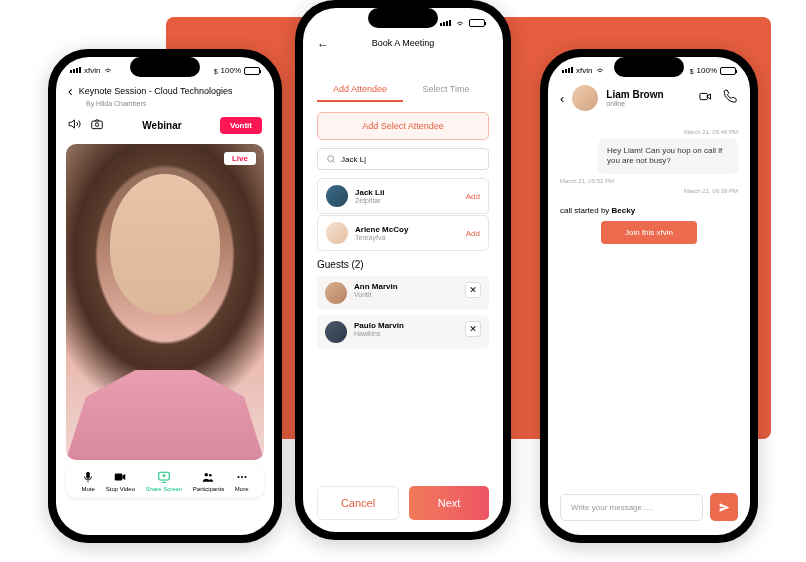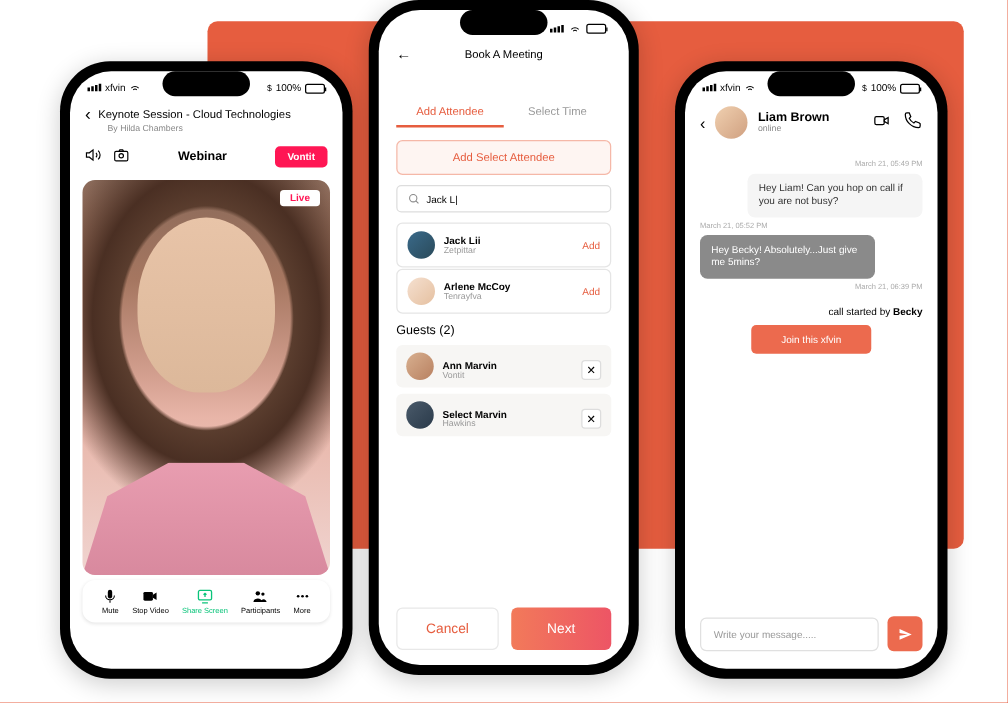--- a/index.html
+++ b/index.html
@@ -53,42 +53,42 @@
 .p2-guest-btn{width:100%;border:1px solid #f5b8a8;background:#fef5f2;color:#e65d3f;font-size:9px;font-weight:500;padding:8px;border-radius:5px;margin-bottom:8px}
 .p2-search{display:flex;align-items:center;border:1px solid #ddd;border-radius:4px;padding:5px 8px;gap:5px;margin-bottom:8px}
 .p2-search input{border:none;outline:none;font-size:8px;flex:1}
 .p2-result{display:flex;align-items:center;border:1px solid #e5e5e5;border-radius:5px;padding:6px 8px;margin-bottom:1px;gap:7px}
 .p2-avatar{width:22px;height:22px;border-radius:50%;flex-shrink:0}
 .p2-info{flex:1}
 .p2-name{font-size:8px;font-weight:600}
 .p2-sub{font-size:7px;color:#999}
 .p2-add{color:#e65d3f;font-size:8px;font-weight:500;background:none;border:none}
 .p2-section{font-size:10px;font-weight:500;margin:8px 0 6px}
-.p2-guest{display:flex;align-items:flex-end;background:#f7f6f4;border-radius:5px;padding:6px 8px;margin-bottom:5px;gap:7px}
+.p2-guest{display:flex;align-items:flex-start;background:#f7f6f4;border-radius:5px;padding:6px 8px;margin-bottom:5px;gap:7px}
 .p2-remove{background:#fff;border:1px solid #ddd;border-radius:3px;width:16px;height:16px;font-size:9px;line-height:1;display:flex;align-items:center;justify-content:center}
 .p2-footer{position:absolute;bottom:12px;left:14px;right:14px;display:flex;gap:10px}
 .p2-cancel{flex:1;border:1px solid #e8e8e8;background:#fff;color:#e65d3f;font-size:11px;font-weight:500;padding:10px;border-radius:5px}
 .p2-next{flex:1;background:linear-gradient(90deg,#f27a5a,#ed5565);color:#fff;border:none;font-size:11px;font-weight:500;padding:10px;border-radius:5px}
 
 
 .phone3{top:49px;left:540px;width:218px;height:494px}
 .p3-header{display:flex;align-items:center;padding:6px 12px;gap:8px}
 .p3-back{font-size:13px}
 .p3-avatar{width:26px;height:26px;border-radius:50%;background:linear-gradient(135deg,#f0d0b0,#d0a080)}
 .p3-user{flex:1}
 .p3-uname{font-size:10px;font-weight:600}
 .p3-status{font-size:7px;color:#888}
 .p3-icons{display:flex;gap:10px;font-size:13px}
 .p3-body{padding:8px 12px}
 .p3-time{font-size:6px;color:#aaa;text-align:right;margin:4px 0}
 .p3-time.left{text-align:left}
 .p3-msg{max-width:140px;padding:7px 9px;border-radius:6px;font-size:8px;line-height:1.3;margin-bottom:3px}
 .p3-msg.out{background:#f5f5f5;margin-left:auto;color:#333}
 .p3-msg.in{background:#8a8a8a;color:#fff}
-.p3-call-info{text-align:right;font-size:8px;margin:12px 0 6px}
+.p3-call-info{text-align:left;font-size:8px;margin:12px 0 6px}
 .p3-join{display:block;margin:0 auto;background:#ec6a4e;color:#fff;border:none;font-size:8px;padding:7px 24px;border-radius:4px}
 .p3-footer{position:absolute;bottom:14px;left:12px;right:12px;display:flex;gap:7px;align-items:flex-end}
 .p3-input{flex:1;border:1px solid #e0e0e0;border-radius:5px;padding:8px 10px;font-size:8px;color:#999}
 .p3-send{width:28px;height:28px;background:#ec6a4e;border-radius:5px;border:none;display:flex;align-items:center;justify-content:center}
 .p3-send svg{width:13px;height:13px;fill:#fff}
 </style>
 </head>
 <body>
 
 <div class="bg-rect"></div>
@@ -239,21 +239,21 @@
         <div class="p2-avatar" style="background:linear-gradient(135deg,#d8b090,#b88060)"></div>
         <div class="p2-info">
           <div class="p2-name">Ann Marvin</div>
           <div class="p2-sub">Vontit</div>
         </div>
         <button class="p2-remove">✕</button>
       </div>
       <div class="p2-guest">
         <div class="p2-avatar" style="background:linear-gradient(135deg,#4a5a6a,#2a3a4a)"></div>
         <div class="p2-info">
-          <div class="p2-name">Select Marvin</div>
+          <div class="p2-name">Paulo Marvin</div>
           <div class="p2-sub">Hawkins</div>
         </div>
         <button class="p2-remove">✕</button>
       </div>
     </div>
     <div class="p2-footer">
       <button class="p2-cancel">Cancel</button>
       <button class="p2-next">Next</button>
     </div>
   </div>
@@ -295,21 +295,20 @@
             </svg></span>
         <span><svg width="15" height="15" viewBox="0 0 24 24" fill="none" stroke="#000" stroke-width="1.6">
               <path d="M21 16v3a2 2 0 01-2 2c-9 0-17-8-17-17a2 2 0 012-2h3l2 5-2 2a13 13 0 006 6l2-2 5 2z"></path>
             </svg></span>
       </div>
     </div>
     <div class="p3-body">
       <div class="p3-time">March 21, 05:49 PM</div>
       <div class="p3-msg out">Hey Liam! Can you hop on call if you are not busy?</div>
       <div class="p3-time left">March 21, 05:52 PM</div>
-      <div class="p3-msg in">Hey Becky! Absolutely...Just give me 5mins?</div>
       <div class="p3-time">March 21, 06:39 PM</div>
       <div class="p3-call-info">
         <span>call started by </span><b>Becky</b>
       </div>
       <button class="p3-join">Join this xfvin</button>
     </div>
     <div class="p3-footer">
       <div class="p3-input">Write your message.....</div>
       <button class="p3-send">
         <svg viewBox="0 0 24 24">

